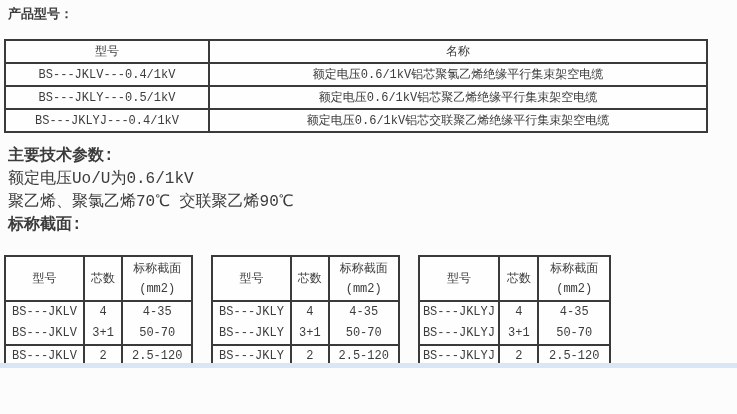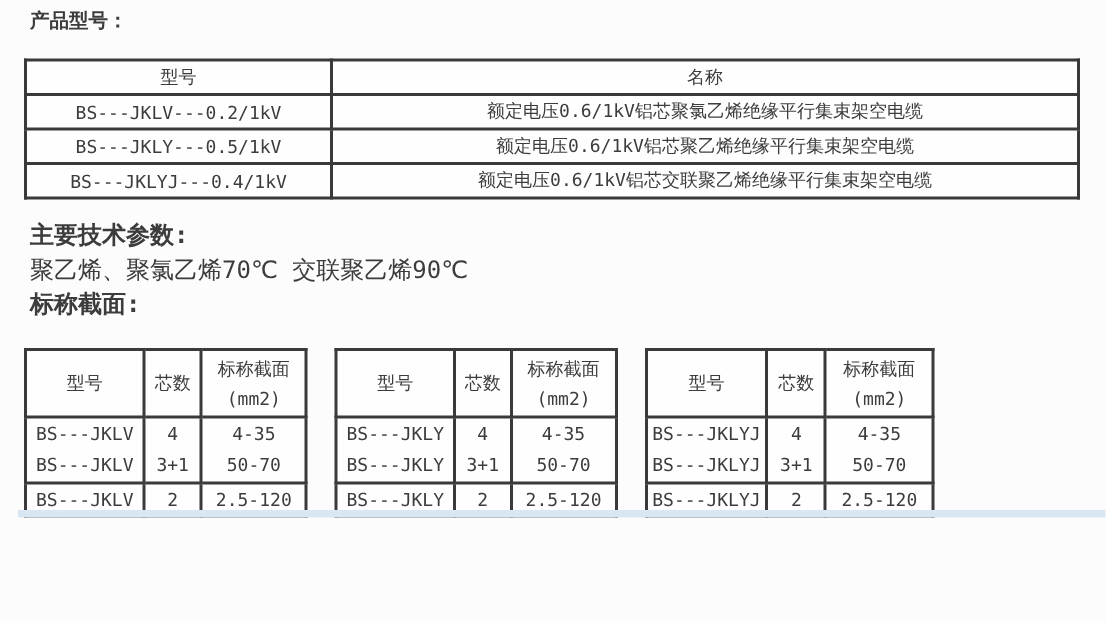--- a/index.html
+++ b/index.html
@@ -3,21 +3,21 @@
 <meta charset="utf-8">
 <style>
   html,body{margin:0;padding:0;}
   body{
     width:737px;height:414px;position:relative;overflow:hidden;
     background:#fcfcfc;
     color:#3c3c3c;
     font-family:"DejaVu Sans Mono","DejaVu Sans","Liberation Sans",sans-serif;
     font-size:13px;
   }
-  .content{position:absolute;top:0;left:12px;width:611px;}
+  .content{position:absolute;top:0;left:0;width:611px;font-family:Liberation Mono, monospace;}
   .heading{font-weight:bold;margin:0;padding:7px 0 0 8px;font-size:13px;line-height:15px;}
   .para{margin:0;padding:0 0 0 8px;line-height:23px;font-size:16px;}
   .para.bold{font-weight:bold;}
   table{border-collapse:collapse;background:#fefefe;table-layout:fixed;}
   td,th{border:2px solid #3a3a3a;text-align:center;vertical-align:middle;
         font-weight:normal;font-size:12px;padding:0;overflow:hidden;white-space:nowrap;}
   
   .model-table{width:698px;margin:17px 0 0 4px;}
   .model-table .col-model{width:202px;}
   .model-table .col-name{width:496px;}
@@ -44,36 +44,37 @@
 
   <p class="heading">产品型号：</p>
 
   <table class="model-table">
     <tbody>
         <tr>
       <th class="col-model">型号</th>
       <th class="col-name">名称</th>
     </tr>
     <tr>
-      <td>BS---JKLV---0.2/1kV</td>
+      <td>BS---JKLV---0.4/1kV</td>
       <td>额定电压0.6/1kV铝芯聚氯乙烯绝缘平行集束架空电缆</td>
     </tr>
     <tr>
       <td>BS---JKLY---0.5/1kV</td>
       <td>额定电压0.6/1kV铝芯聚乙烯绝缘平行集束架空电缆</td>
     </tr>
     <tr>
       <td>BS---JKLYJ---0.4/1kV</td>
       <td>额定电压0.6/1kV铝芯交联聚乙烯绝缘平行集束架空电缆</td>
     </tr>
   </tbody>
     </table>
 
   <div style="margin-top:12px;">
     <p class="para bold">主要技术参数:</p>
+    <p class="para">额定电压Uo/U为0.6/1kV</p>
     <p class="para">聚乙烯、聚氯乙烯70℃ 交联聚乙烯90℃</p>
     <p class="para bold">标称截面:</p>
   </div>
 
   <div class="spec-row">
 
     <table class="spec-a">
       <tbody>
           <tr>
         <th class="c-model">型号</th>

